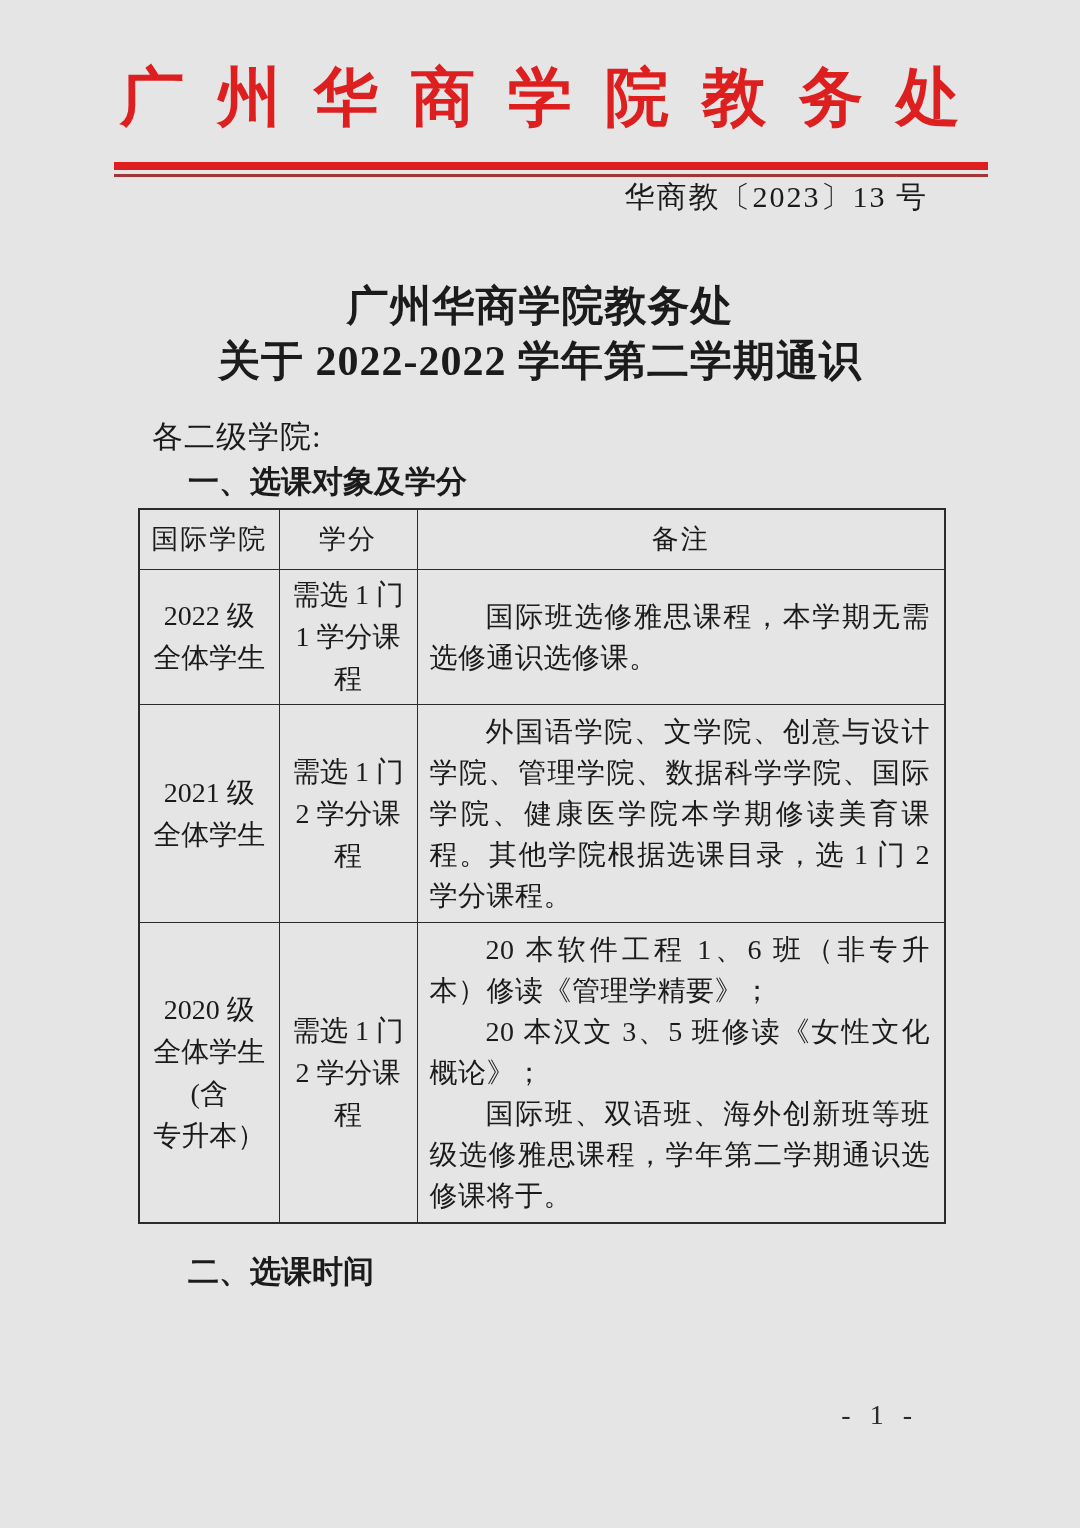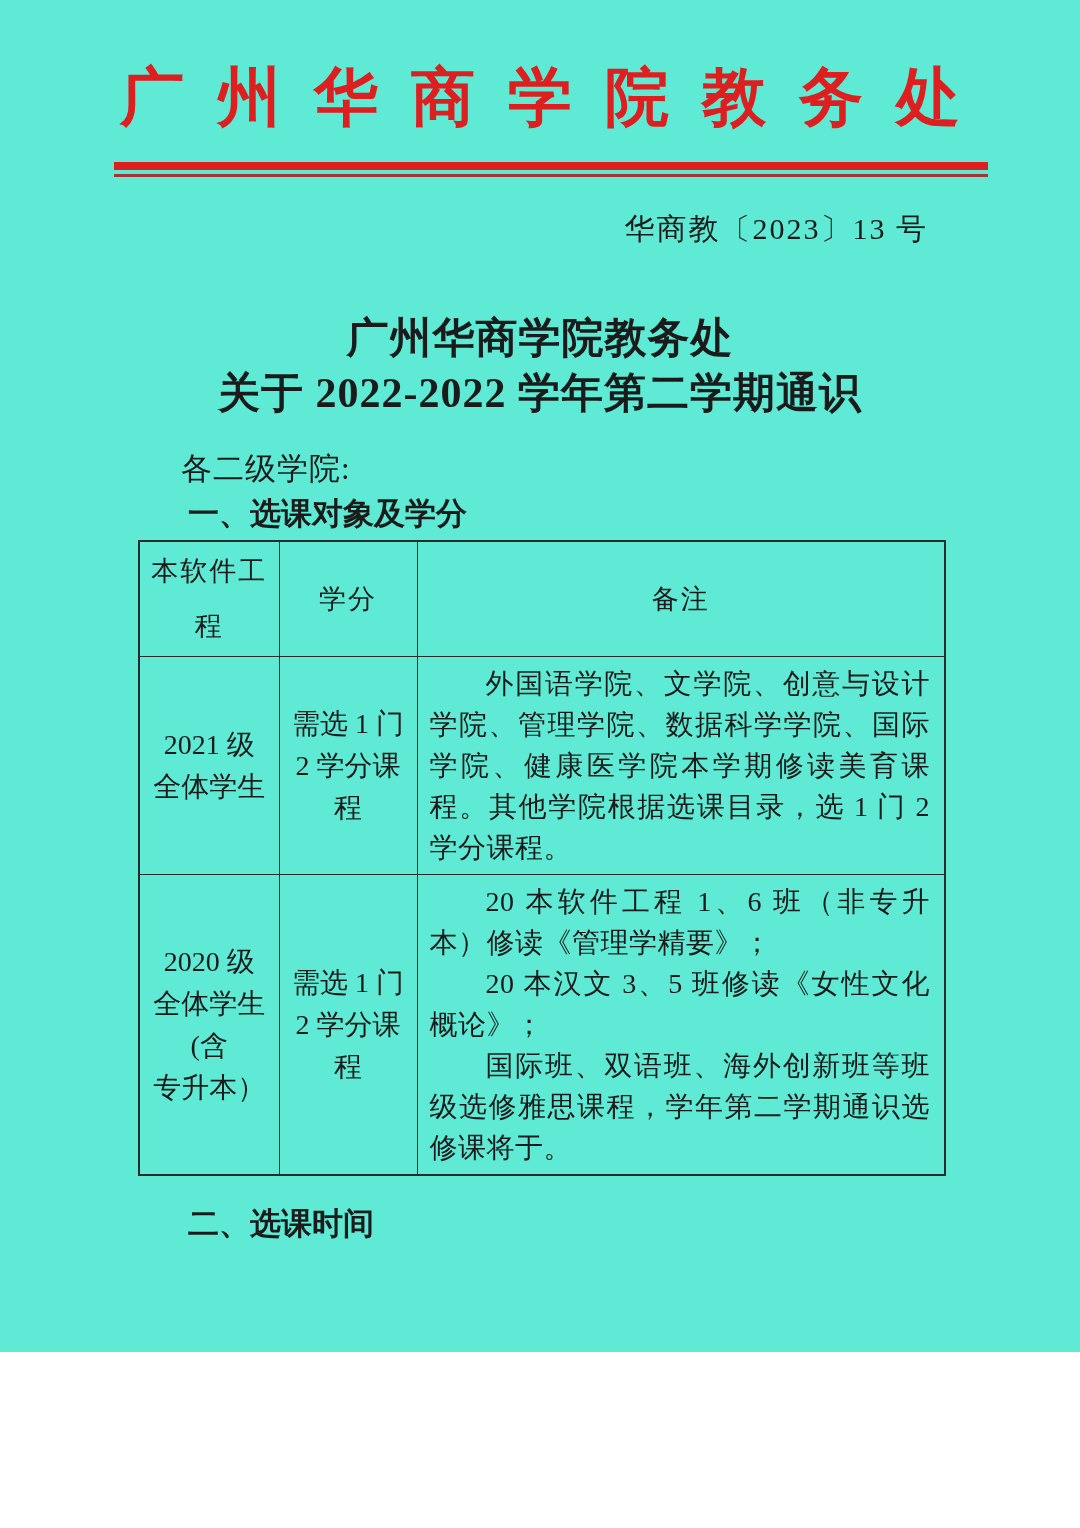--- a/index.html
+++ b/index.html
@@ -1,22 +1,22 @@
 <!DOCTYPE html>
 <html lang="zh"><head>
 <meta charset="utf-8">
 <style>
   * { margin: 0; padding: 0; box-sizing: border-box; }
   html, body { background: #ffffff; }
   .page {
     position: relative;
     width: 1080px;
-    height: 1352px;
+    height: 1528px;
     margin: 0 auto;
-    background: #5eead4;
+    background: #e5e5e5;
     color: #1b1b1b;
     font-family: "Liberation Serif", "DejaVu Serif", serif;
     overflow: hidden;
   }
   
   .red-head {
     padding-top: 60px;
     text-align: center;
     font-size: 64px;
     font-weight: 700;
@@ -24,21 +24,20 @@
     letter-spacing: 33px;
     text-indent: 33px;
     color: #dd1f1f;
     white-space: nowrap;
   }
   .rule-wrap { margin: 26px 92px 0 114px; }
   .rule-thick { height: 8px; background: #dd1f1f; }
   .rule-thin  { height: 3px; background: #a53434; margin-top: 4px; }
   
   .doc-num {
-    margin-top: 32px;
     padding-right: 152px;
     text-align: right;
     font-size: 30px;
     line-height: 40px;
     letter-spacing: 2px;
   }
   
   .title-block {
     margin-top: 62px;
     text-align: center;
@@ -48,21 +47,21 @@
     letter-spacing: 1px;
   }
   
   .body-wrap {
     margin-top: 20px;
     padding-left: 152px;
     padding-right: 136px;
     font-size: 31px;
     line-height: 55px;
   }
-  .salutation { letter-spacing: 1px; margin-left: 29px; }
+  .salutation { letter-spacing: 1px; }
   .intro {
     text-indent: 37px;
     text-align: justify;
     letter-spacing: 1.5px;
   }
   .sec-heading {
     padding-left: 36px;
     font-family: "Liberation Sans", "DejaVu Sans", sans-serif;
     font-weight: 700;
     font-size: 31px;
@@ -144,26 +143,35 @@
     <div class="sec-heading">一、选课对象及学分</div>
 
     <table class="course-table">
       <colgroup>
         <col style="width:140px">
         <col style="width:138px">
         <col style="width:528px">
       </colgroup>
       <thead>
         <tr>
-          <th>本软件工程</th>
+          <th>国际学院</th>
           <th>学分</th>
           <th>备注</th>
         </tr>
       </thead>
       <tbody>
+        <tr class="row-1">
+          <td class="cell-center">2022 级
+全体学生</td>
+          <td class="cell-center">需选 1 门
+1 学分课程</td>
+          <td class="cell-notes">
+            <p>国际班选修雅思课程，本学期无需选修通识选修课。</p>
+          </td>
+        </tr>
         <tr class="row-2">
           <td class="cell-center">2021 级
 全体学生</td>
           <td class="cell-center">需选 1 门
 2 学分课程</td>
           <td class="cell-notes">
             <p>外国语学院、文学院、创意与设计学院、管理学院、数据科学学院、国际学院、健康医学院本学期修读美育课程。其他学院根据选课目录，选 1 门 2 学分课程。</p>
           </td>
         </tr>
         <tr class="row-3">

